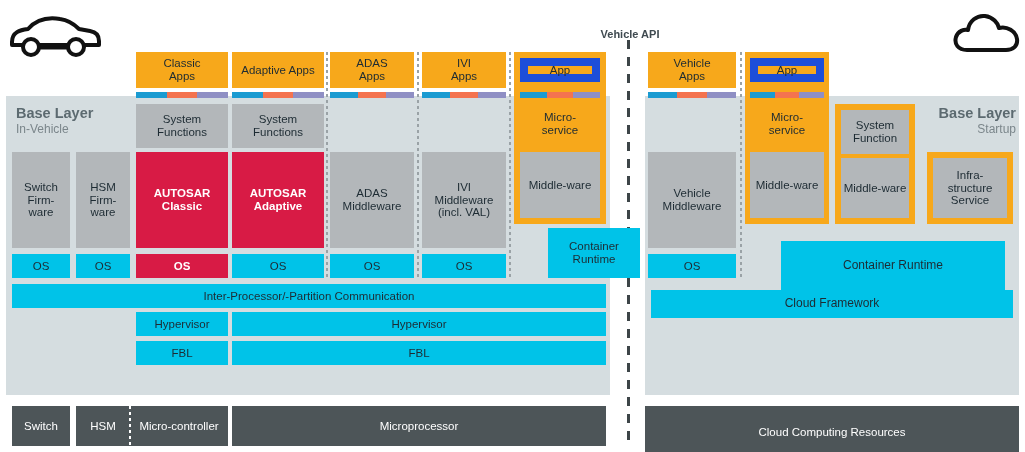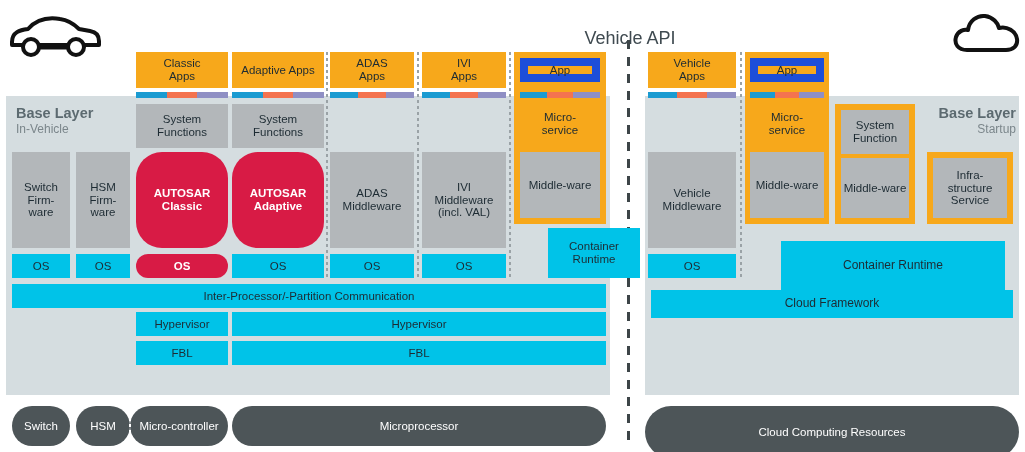--- a/index.html
+++ b/index.html
@@ -25,21 +25,21 @@
     font-size:11.5px;
   }
   
   .panel      {background:#d5dde0;}
   .orange     {background:#f7a81b;}
   .gray       {background:#b3b7ba;}
   .red        {background:#d9days;}
   .red        {background:#d81b45;}
   .cyan       {background:#00c3e8;}
   .hw         {background:#4d5558;}
-  .white-txt  {color:#ffffff;border-radius:26px;}
+  .white-txt  {color:#ffffff;}
   .bold       {font-weight:bold;}
 
   
   .tribar{display:flex;overflow:hidden;}
   .tribar i{display:block;height:100%;}
   .tb1{background:#1b9bd1;}
   .tb2{background:#f4734f;}
   .tb3{background:#8f8fc4;}
 
   
@@ -66,21 +66,21 @@
     background-repeat:repeat-y;
   }
 
   .layer-title{
     font-size:14.5px;font-weight:bold;color:#5c6a70;line-height:1.25;
   }
   .layer-sub{
     font-size:12px;font-weight:normal;color:#7b868b;line-height:1.25;
   }
   .api-label{
-    font-size:18px;font-weight:normal;color:#3f4a50;
+    font-size:11px;font-weight:bold;color:#3f4a50;
   }
   .fs12{font-size:12px;}
 </style>
 </head>
 <body>
 
 <div id="root">
 
   <div class="abs" style="left:6px;top:10px;width:98px;height:48px;">
     <svg viewBox="0 0 98 48" width="98" height="48">

